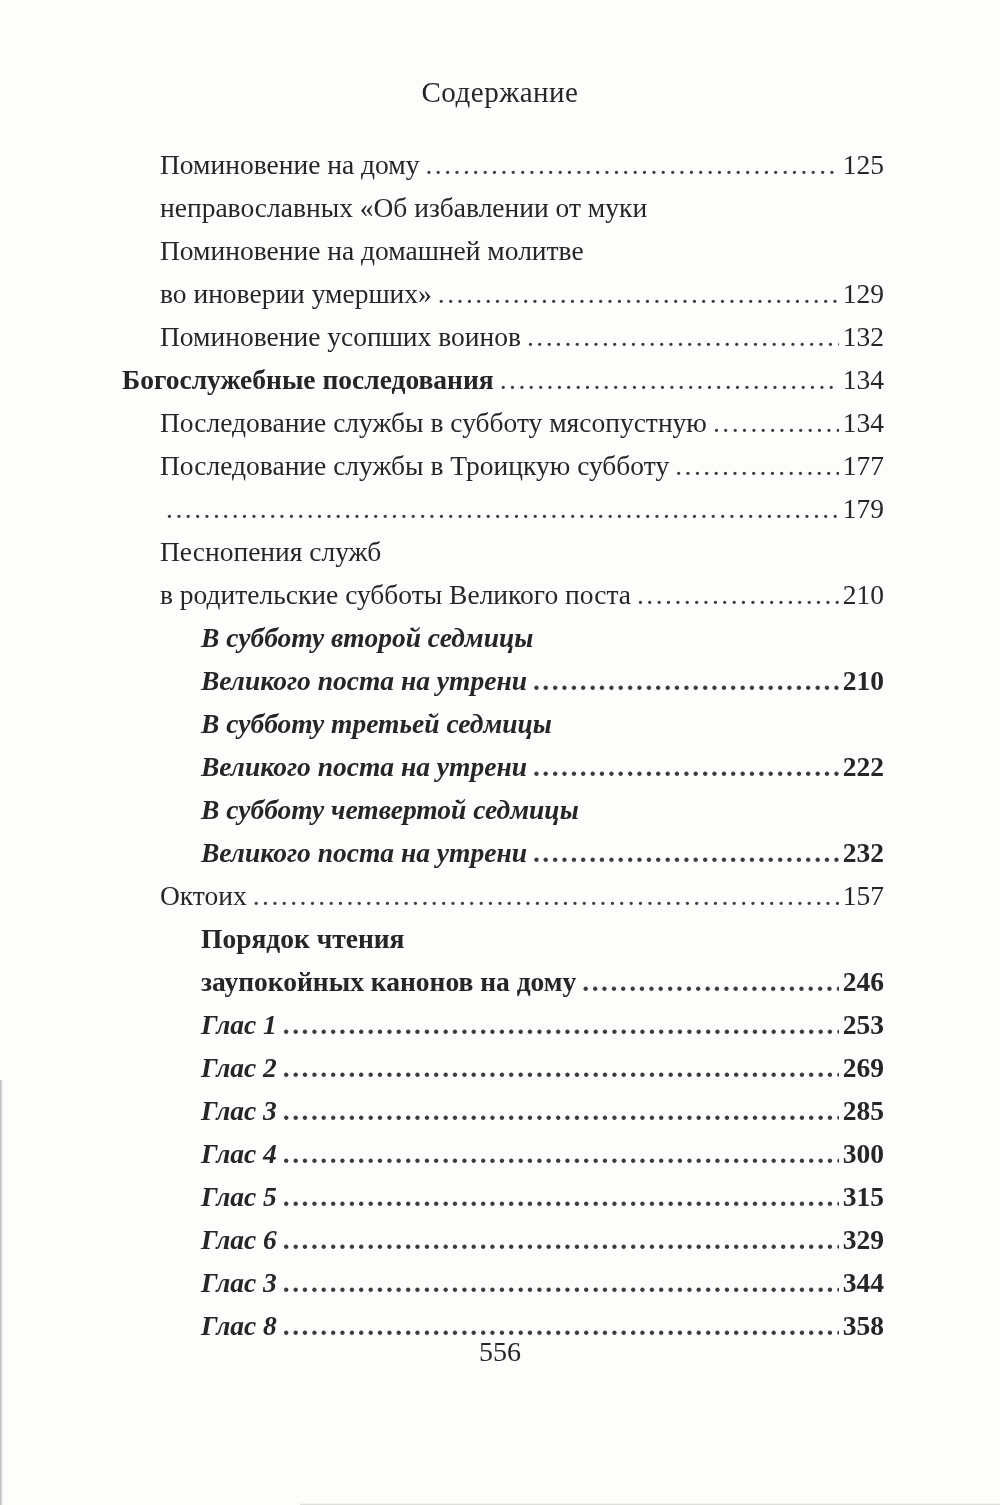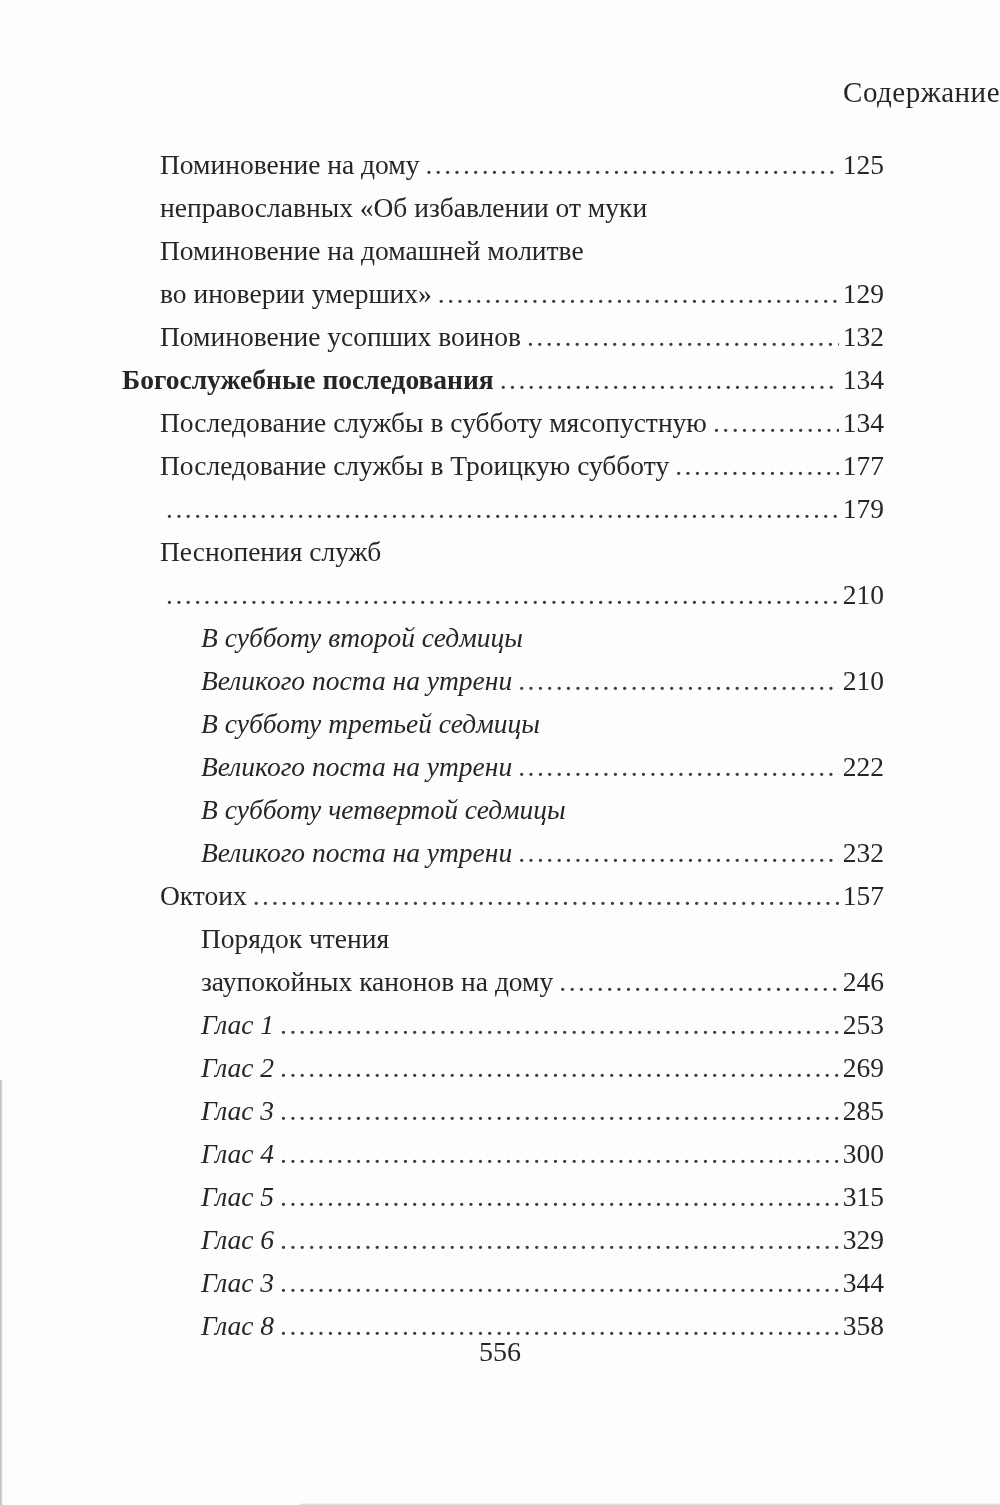--- a/index.html
+++ b/index.html
@@ -18,40 +18,40 @@
     width: 3px; height: 425px;
     background: linear-gradient(to right, rgba(70,70,70,.4), rgba(70,70,70,0));
   }
   .scan-edge-bottom {
     position: absolute;
     left: 300px; bottom: 0;
     right: 0; height: 2px;
     background: linear-gradient(to top, rgba(90,90,90,.25), rgba(90,90,90,0));
   }
   .page-title {
-    text-align: right;
+    text-align: center;
     font-size: 29px;
     padding-top: 76px;
     letter-spacing: .5px;
   }
   .toc {
     position: absolute;
     left: 122px;
     right: 116px;
     top: 143px;
   }
   .toc-row {
     display: flex;
     align-items: baseline;
     font-size: 27.5px;
     line-height: 43px;
     white-space: nowrap;
   }
   .toc-row.indent-1 { padding-left: 38px; font-family: Liberation Serif, serif; }
-  .toc-row.indent-2 { padding-left: 79px; }
+  .toc-row.indent-2 { padding-left: 79px; font-weight: bold; }
   .toc-row.bold .toc-text { font-weight: bold; }
   .toc-row.italic .toc-text { font-style: italic; }
   .toc-text { flex: 0 0 auto; }
   .leader {
     flex: 1 1 auto;
     min-width: 0;
     overflow: hidden;
     margin: 0 4px 0 6px;
     color: #3c3c3c;
   }
@@ -118,20 +118,21 @@
   </div>
     <div class="toc-row indent-1">
     <span class="leader"></span>
     <span class="page-num">179</span>
   </div>
     <div class="toc-row indent-1">
     <span class="toc-text">Песнопения служб</span>
 
   </div>
     <div class="toc-row indent-1">
+    <span class="toc-text">в родительские субботы Великого поста</span>
     <span class="leader"></span>
     <span class="page-num">210</span>
   </div>
     <div class="toc-row indent-2 italic">
     <span class="toc-text">В субботу второй седмицы</span>
 
   </div>
     <div class="toc-row indent-2 italic">
     <span class="toc-text">Великого поста на утрени</span>
     <span class="leader"></span>

